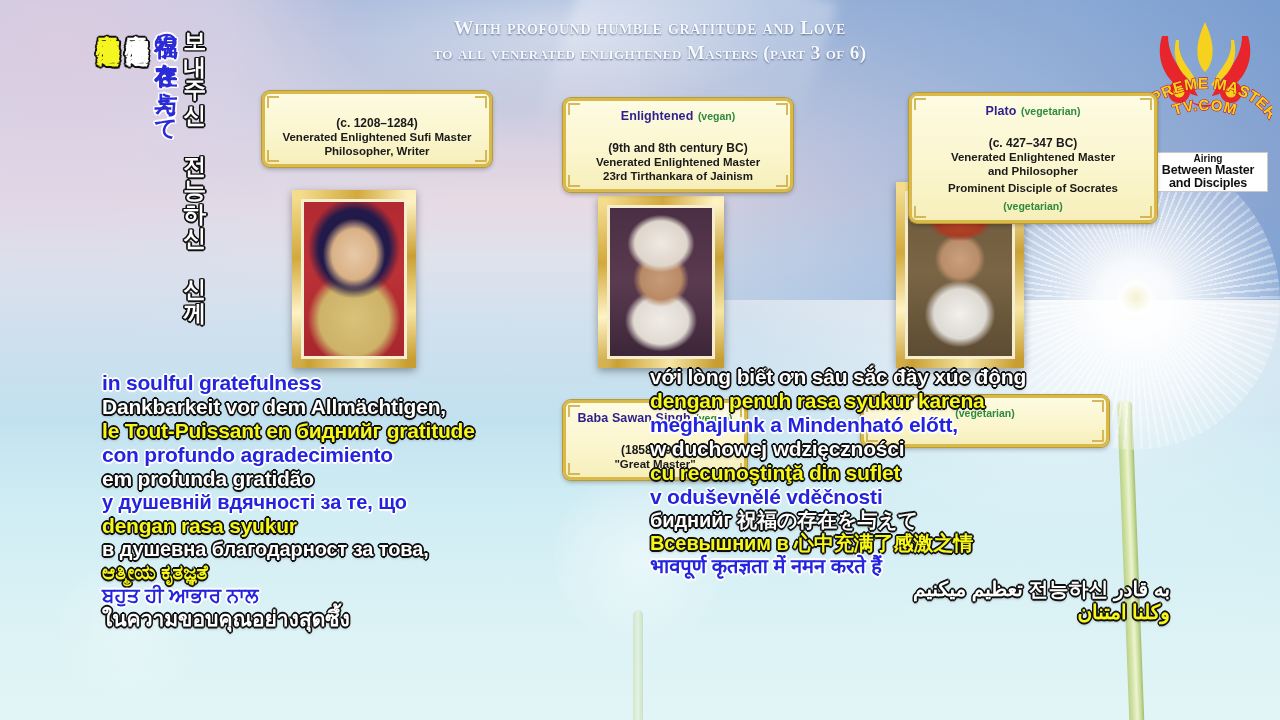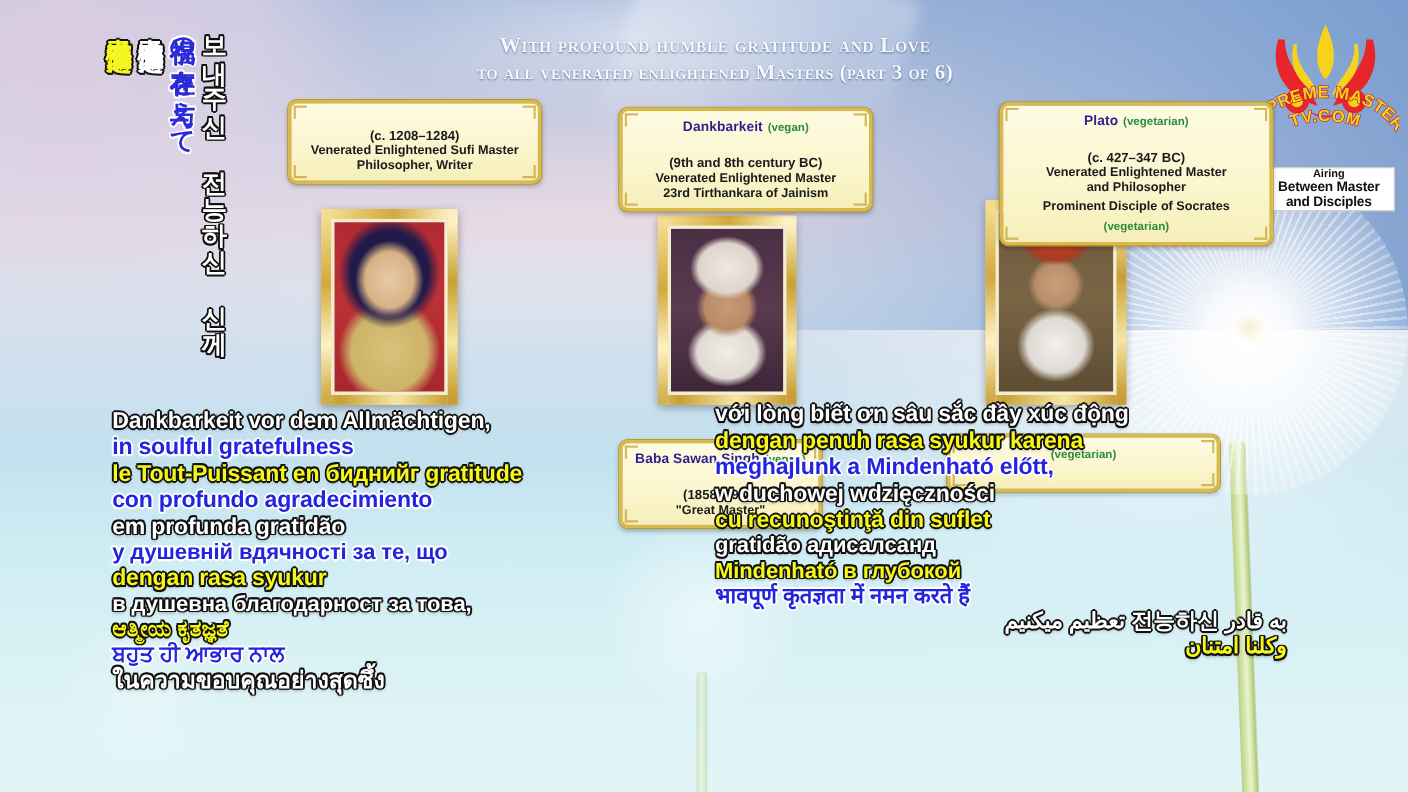--- a/index.html
+++ b/index.html
@@ -107,21 +107,21 @@
     background:#ffffff; border:1px solid #c9c9c9;
     display:flex; flex-direction:column; align-items:center; justify-content:center;
     line-height:1.02; padding:2px 0;
   }
   .airing-badge .a1 { font-size:10px; font-weight:700; color:#111; }
   .airing-badge .a2 { font-size:12.5px; font-weight:700; color:#111; letter-spacing:-.2px; }
   .airing-badge .a3 { font-size:12.5px; font-weight:700; color:#111; letter-spacing:-.2px; }
 
   
   .header-title {
-    position:absolute; left:300px; top:30px; width:700px; text-align:center;
+    position:absolute; left:300px; top:16px; width:700px; text-align:center;
     color:#f4f8ff; font-family:"Liberation Serif", serif;
     font-variant:small-caps; font-weight:700;
     text-shadow:0 1px 2px rgba(30,50,90,.65), 0 0 6px rgba(255,255,255,.35);
     line-height:1.26;
   }
   .header-title .l1 { font-size:19.5px; letter-spacing:.6px; }
   .header-title .l2 { font-size:19px; letter-spacing:.4px; }
 
   
   .vcols { position:absolute; left:96px; top:16px; height:340px; display:flex; flex-direction:row-reverse; gap:4px; }
@@ -359,21 +359,21 @@
     <div class="cap-line">Venerated Enlightened Sufi Master</div>
     <div class="cap-line">Philosopher, Writer</div>
   </div>
 
   <div class="caption-card card2">
     <div class="corner c-tl"></div>
     <div class="corner c-tr"></div>
     <div class="corner c-bl"></div>
     <div class="corner c-br"></div>
     <div>
-      <span class="cap-name">Dankbarkeit</span>
+      <span class="cap-name">Enlightened</span>
       <span class="cap-diet">(vegan)</span>
     </div>
     <div class="cap-dates">(9th and 8th century BC)</div>
     <div class="cap-line">Venerated Enlightened Master</div>
     <div class="cap-line">23rd Tirthankara of Jainism</div>
   </div>
 
   <div class="caption-card card3">
     <div class="corner c-tl"></div>
     <div class="corner c-tr"></div>
@@ -386,39 +386,40 @@
     <div class="cap-dates">(c. 427–347 BC)</div>
     <div class="cap-line">Venerated Enlightened Master</div>
     <div class="cap-line">and Philosopher</div>
     <div>
       <span class="cap-line">Prominent Disciple of Socrates</span>
       <span class="cap-diet">(vegetarian)</span>
     </div>
   </div>
 
   <div class="subs subs-left">
+    <div class="sub-line lat  c-blue">in soulful gratefulness</div>
     <div class="sub-line lat  c-white">Dankbarkeit vor dem Allmächtigen,</div>
-    <div class="sub-line lat  c-blue">in soulful gratefulness</div>
     <div class="sub-line lat  c-yellow">le Tout-Puissant en биднийг gratitude</div>
     <div class="sub-line lat  c-blue">con profundo agradecimiento</div>
     <div class="sub-line lat  c-white">em profunda gratidão</div>
     <div class="sub-line cyr  c-blue">у душевній вдячності за те, що</div>
     <div class="sub-line lat  c-yellow">dengan rasa syukur</div>
     <div class="sub-line cyr  c-white">в душевна благодарност за това,</div>
     <div class="sub-line ind  c-yellow">ಆತ್ಮೀಯ ಕೃತಜ್ಞತೆ</div>
     <div class="sub-line ind  c-blue">ਬਹੁਤ ਹੀ ਆਭਾਰ ਨਾਲ</div>
     <div class="sub-line thai c-white">ในความขอบคุณอย่างสุดซึ้ง</div>
   </div>
 
   <div class="subs subs-right">
     <div class="sub-line lat c-white">với lòng biết ơn sâu sắc đầy xúc động</div>
     <div class="sub-line lat c-yellow">dengan penuh rasa syukur karena</div>
     <div class="sub-line lat c-blue">meghajlunk a Mindenható előtt,</div>
     <div class="sub-line lat c-white">w duchowej wdzięczności</div>
     <div class="sub-line lat c-yellow">cu recunoştinţă din suflet</div>
-    <div class="sub-line cyr c-white">gratidão адисалсанд</div>
-    <div class="sub-line cyr c-yellow">Mindenható в глубокой</div>
+    <div class="sub-line lat c-blue">v oduševnělé vděčnosti</div>
+    <div class="sub-line cyr c-white">биднийг 祝福の存在を与えて</div>
+    <div class="sub-line cyr c-yellow">Всевышним в 心中充满了感激之情</div>
     <div class="sub-line ind c-blue">भावपूर्ण कृतज्ञता में नमन करते हैं</div>
     <div class="sub-line rtl c-white">به قادر 전능하신 تعظیم میکنیم</div>
     <div class="sub-line rtl c-yellow">وكلنا امتنان</div>
   </div>
 
 </div>
 
 </body></html>

